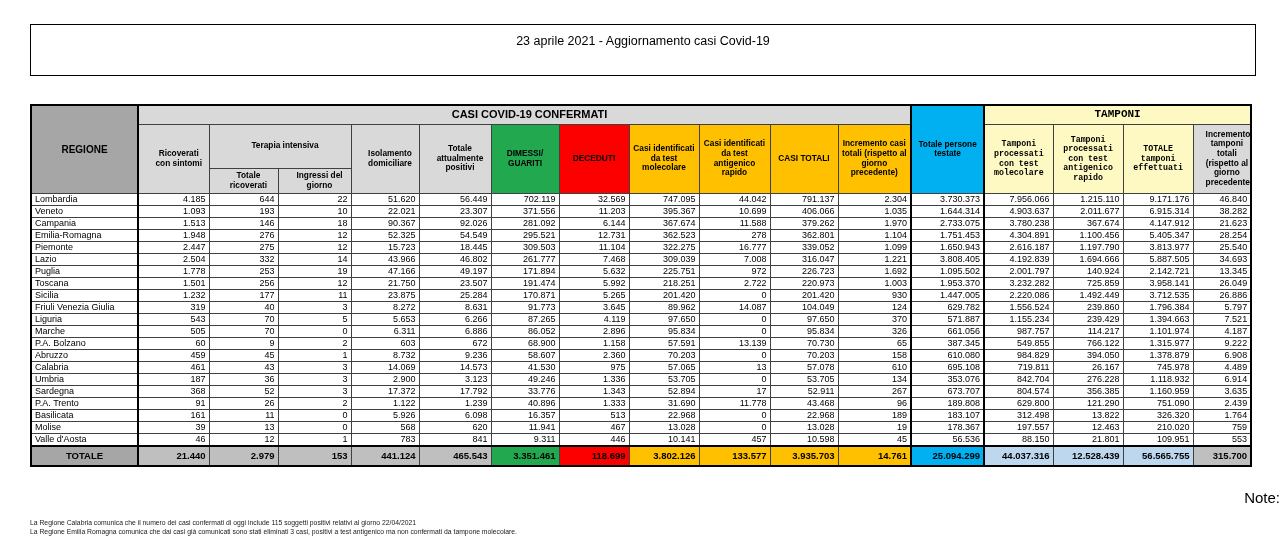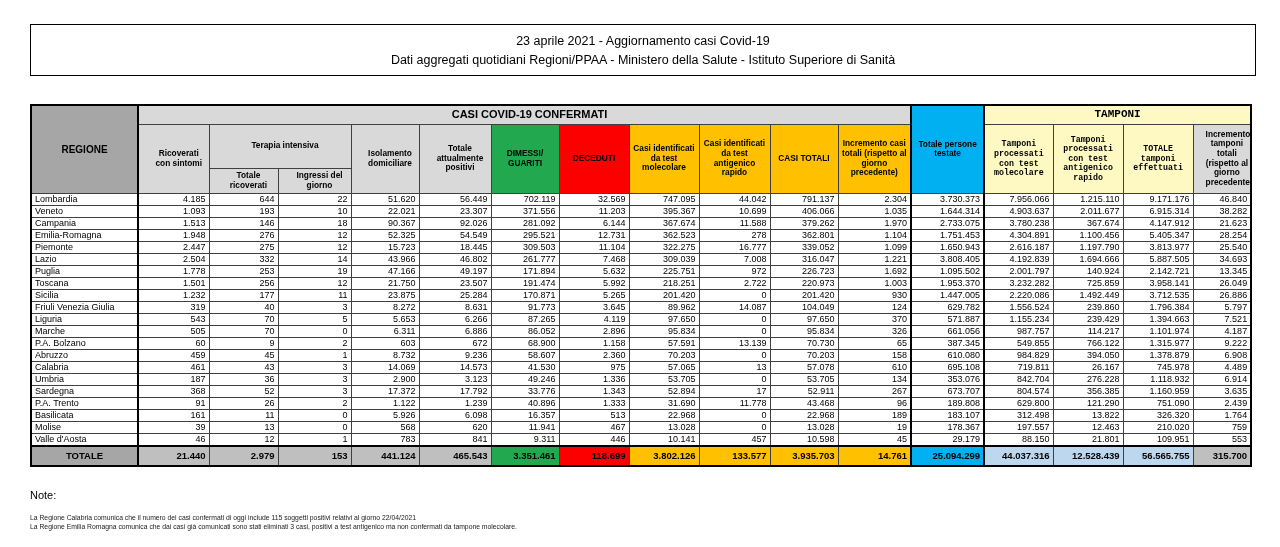--- a/index.html
+++ b/index.html
@@ -50,29 +50,28 @@
   tbody td.b-right{ border-right:2px solid #000; }
   tbody tr.total td { height:20px; font-size:9.5px; font-weight:bold; border-top:2px solid #000; }
   tbody tr.total td.region { background:#a6a6a6; text-align:center; }
   .t-gray  { background:#bfbfbf; }
   .t-green { background:#22a84e; }
   .t-red   { background:#fc0000; }
   .t-yellow{ background:#ffc000;margin-top:44px; }
   .t-cyan  { background:#00b0f0; }
   .t-blue  { background:#bdd7ee; }
   .notes { margin:22px 0 0 30px; }
-  .notes-label { font-size:11px; margin-bottom:12px; }
+  .notes-label { font-size:15px; margin-bottom:12px;text-align:right; }
   .note-line { font-size:6.8px; line-height:1.45; color:#1a1a1a; }
 </style>
 </head>
 <body>
 
 <div class="title-box">
   <div class="title-line">23 aprile 2021 - Aggiornamento casi Covid-19</div>
-  <div class="title-line">Dati aggregati quotidiani Regioni/PPAA - Ministero della Salute - Istituto Superiore di Sanità</div>
 </div>
 
 <table class="covid">
   <colgroup>
     <col style="width:107px">
       <col style="width:71px">
       <col style="width:69px">
       <col style="width:73px">
     <col style="width:68px">
       <col style="width:72px">
@@ -503,21 +502,21 @@
         <td class="num">12</td>
         <td class="num">1</td>
         <td class="num">783</td>
         <td class="num">841</td>
         <td class="num">9.311</td>
         <td class="num">446</td>
         <td class="num">10.141</td>
         <td class="num">457</td>
         <td class="num">10.598</td>
         <td class="num b-right">45</td>
-        <td class="num b-left b-right">29.179</td>
+        <td class="num b-left b-right">56.536</td>
         <td class="num">88.150</td>
         <td class="num">21.801</td>
         <td class="num">109.951</td>
         <td class="num">553</td>
       </tr>
       <tr class="total">
         <td class="region b-right">TOTALE</td>
         <td class="num t-gray">21.440</td>
         <td class="num t-gray">2.979</td>
         <td class="num t-gray">153</td>

